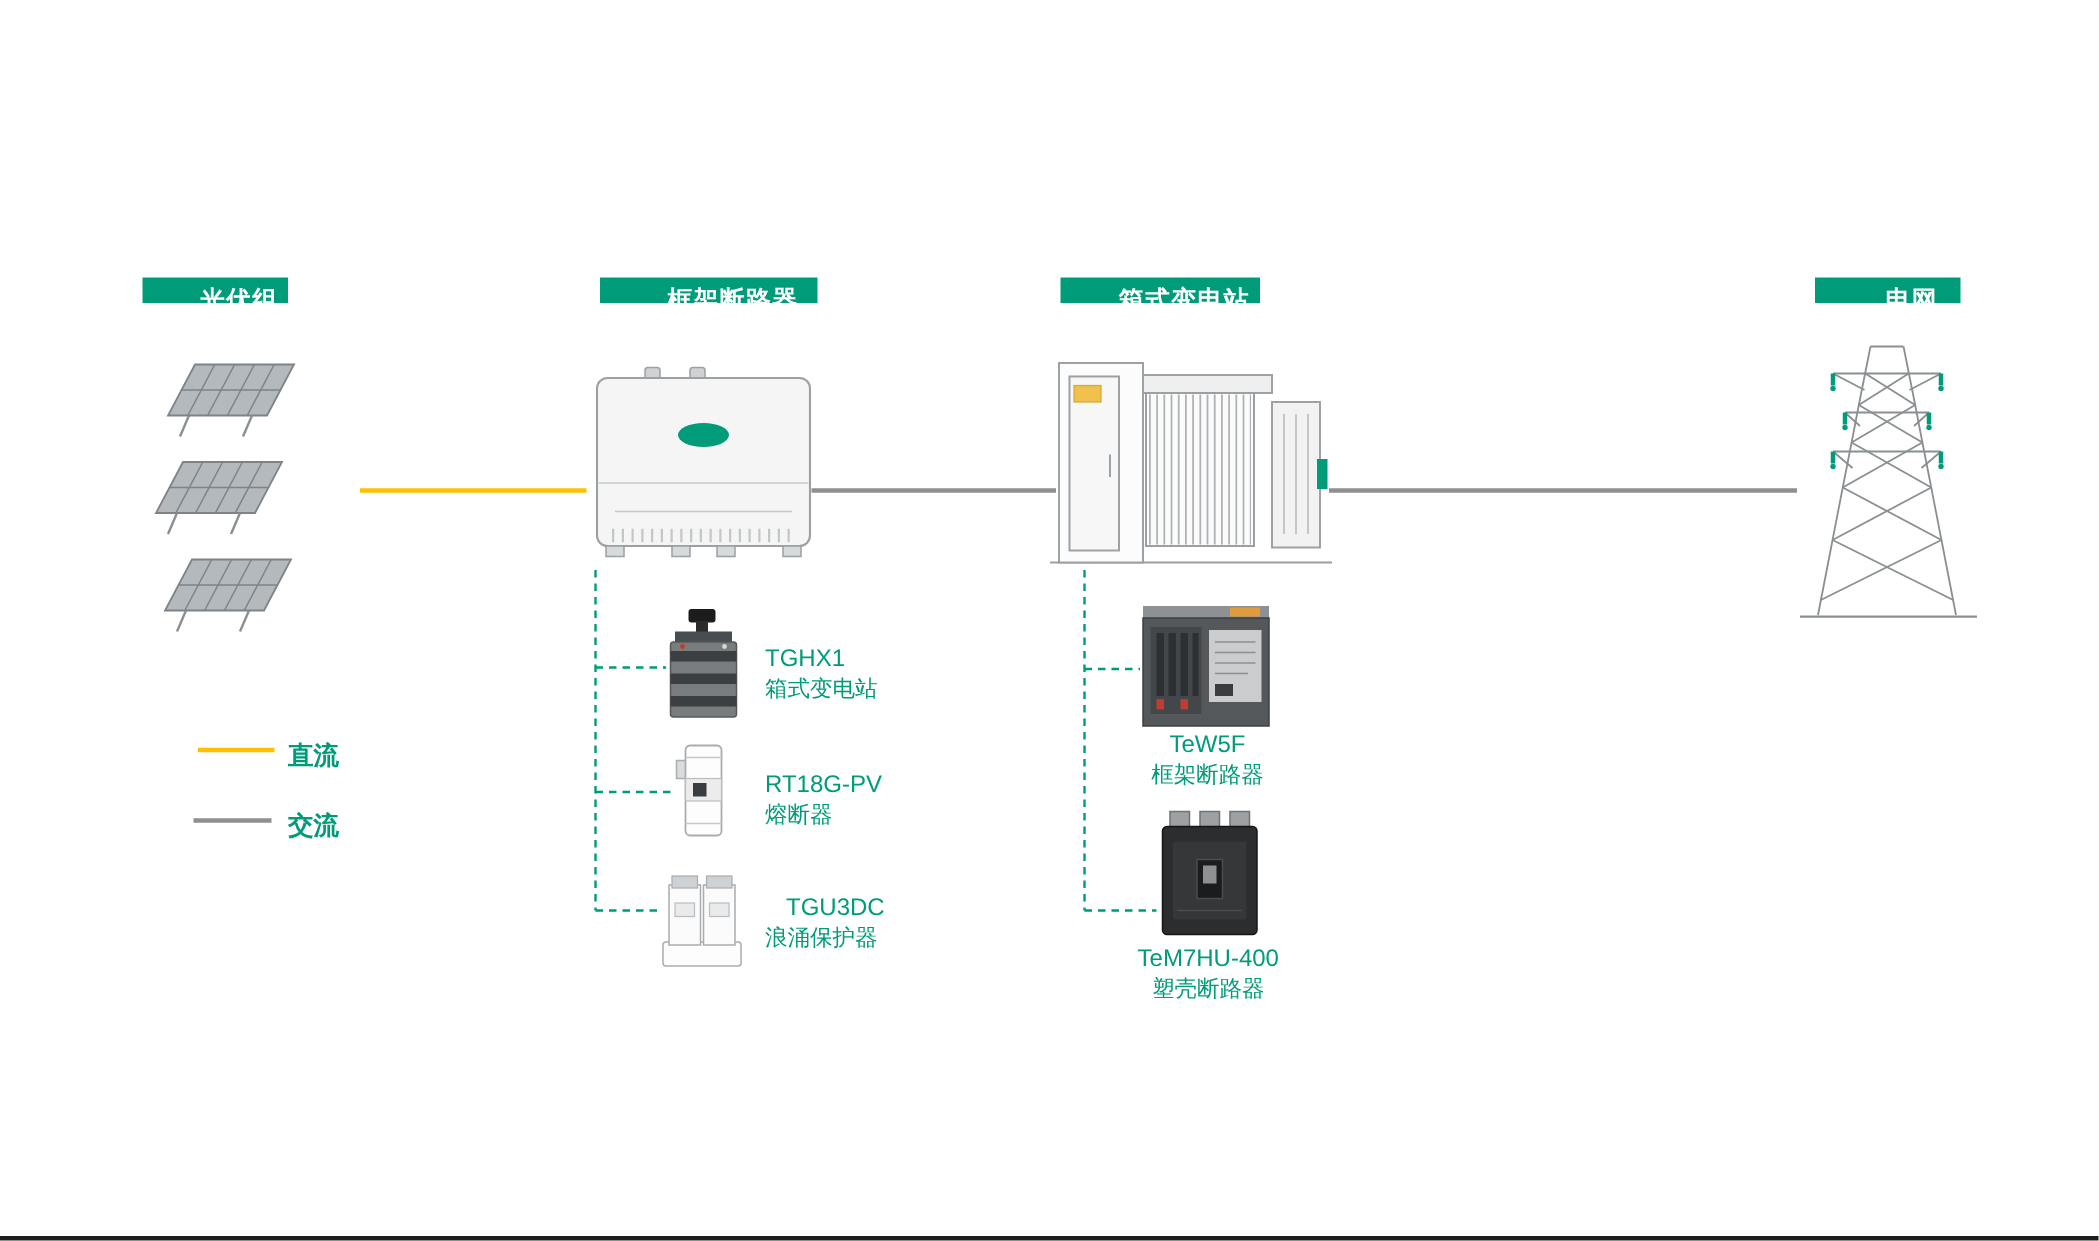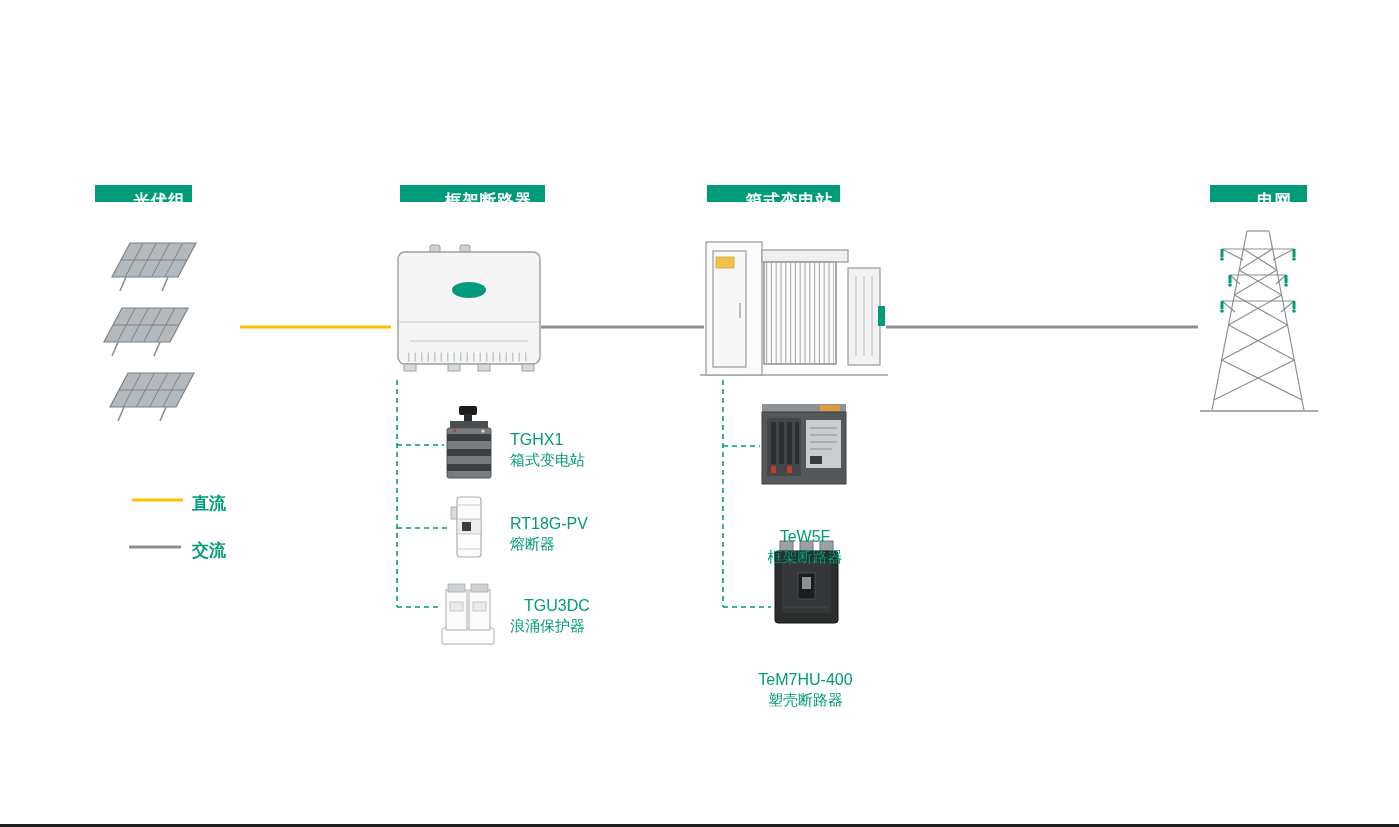--- a/index.html
+++ b/index.html
@@ -27,21 +27,21 @@
   .legend-label {
     position:absolute; color:#009B78;
     font-size:17px; font-weight:bold;
   }
   .prod-label {
     position:absolute; color:#009B78;
     font-size:15px; font-weight:normal; line-height:1.3;
     white-space:nowrap;
   }
   .prod-label.model { font-size:16px; }
-  .centered { text-align:center;margin-top:40px; }
+  .centered { text-align:center; }
   .bottom-edge {
     position:absolute; left:0; bottom:0; width:1399px; height:3px;
     background:#1f1f1f;
   }
 </style>
 </head>
 <body>
 
 <div class="canvas">
 

